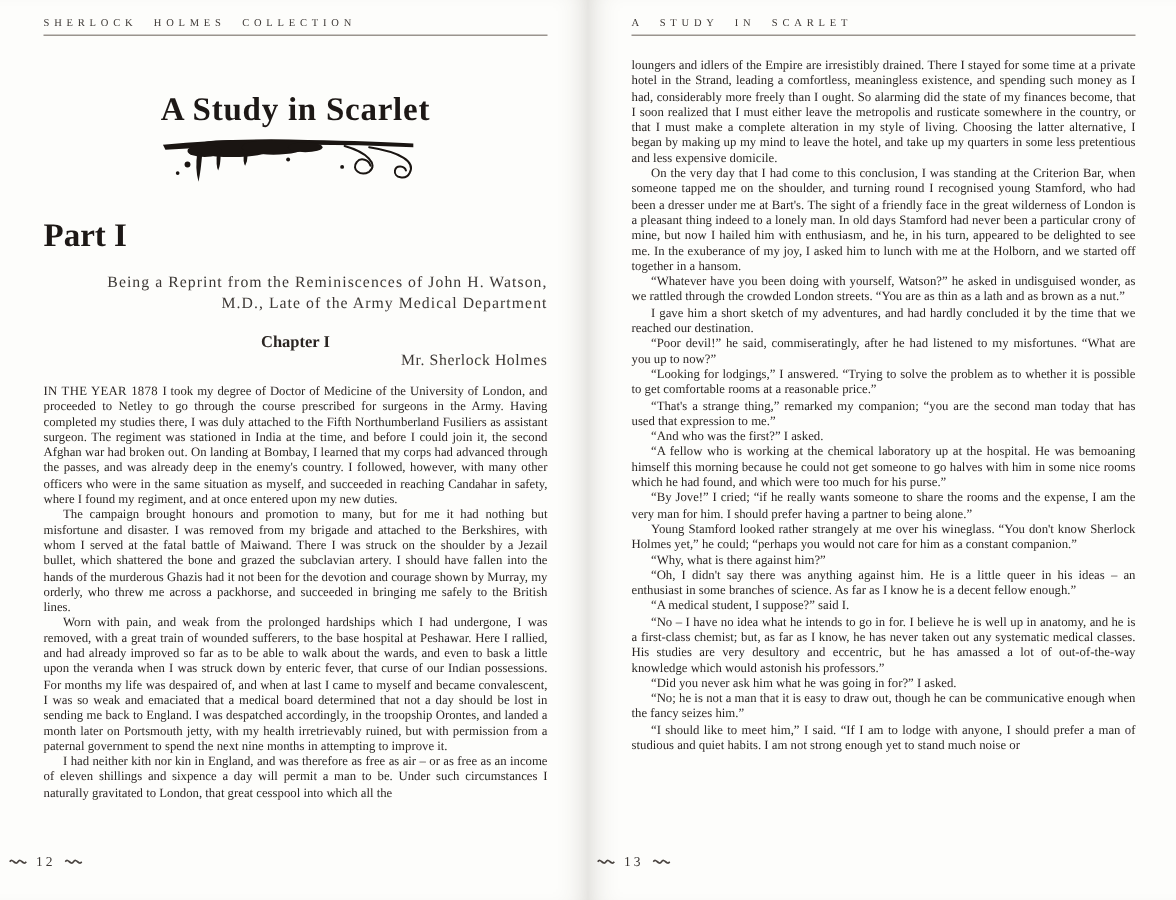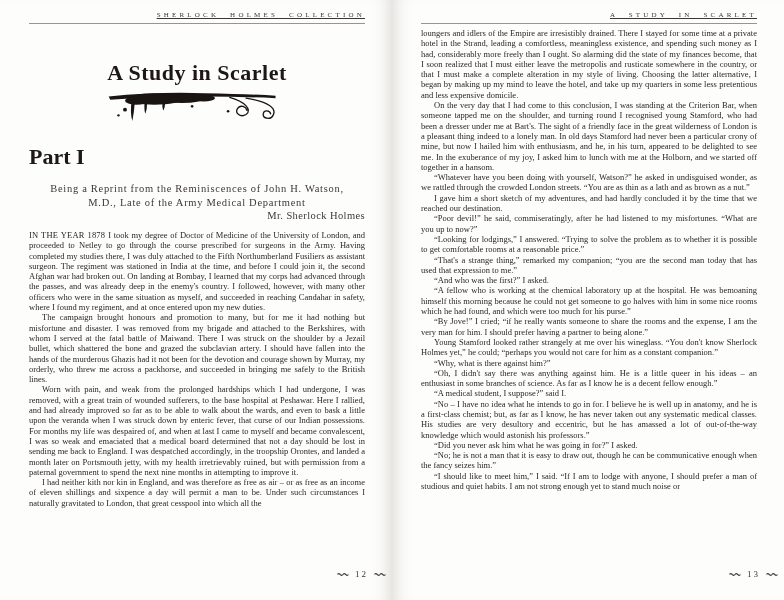--- a/index.html
+++ b/index.html
@@ -18,28 +18,27 @@
   .page {
     position: relative;
     width: 392px; height: 600px;
     box-sizing: border-box;
     padding: 7px 27px 0 29px;
   }
   .page.left  { box-shadow: inset -16px 0 20px -17px rgba(60,50,40,0.25); }
   .page.right { box-shadow: inset 16px 0 20px -17px rgba(60,50,40,0.25); }
 
   .running-head {
-    text-align: right;
+    text-align: left;
     font-size: 7px;
     letter-spacing: 3.2px;
     word-spacing: 6px;
     color: #3c3734;
     text-transform: uppercase;
     padding-top: 4px;
-    text-decoration: underline;
   }
   .head-rule {
     border: none;
     border-top: 1px solid #9a948e;
     margin: 4px 0 0 0;
   }
 
   .book-title {
     margin-top: 36px;
     text-align: center;
@@ -54,21 +53,21 @@
     height: 42px;
   }
   .part-title {
     margin-top: 14px;
     font-size: 22px;
     font-weight: bold;
     color: #1d1816;
   }
   .part-subtitle {
     margin-top: 12px;
-    text-align: center;
+    text-align: right;
     font-size: 10.5px;
     line-height: 13.5px;
     letter-spacing: 0.7px;
     color: #3d3835;
   }
   .chapter-title {
     margin-top: 13px;
     text-align: center;
     font-size: 11px;
     font-weight: bold;
@@ -76,36 +75,36 @@
   }
   .chapter-subtitle {
     text-align: right;
     font-size: 10.5px;
     letter-spacing: 0.4px;
     color: #3d3835;
     margin-top: 1px;
   }
 
   .body-text { margin-top: 9px; }
-  .page.right .body-text { margin-top: 4px; }
+  .page.right .body-text { margin-top: 14px; }
 
   .para {
     margin: 0;
     text-align: justify;
     font-size: 8.5px;
     line-height: 10.3px;
     color: #2b2624;
   }
   .para.indent { text-indent: 13px; }
   .lead { font-weight: normal; letter-spacing: 0.2px; margin-right: 3px; }
 
   .page-footer {
     position: absolute;
     left: 0; right: 0; bottom: 21px;
-    text-align: right;
+    text-align: left;
     font-size: 9px;
     letter-spacing: 2px;
     color: #3c3734;
   }
   .page-footer .orn { vertical-align: middle; margin: 0 6px; }
   .page-number { display: inline-block; vertical-align: middle; }
 </style>
 </head>
 <body>
 
@@ -140,20 +139,21 @@
       </svg>
     </div>
 
     <div class="part-title">Part I</div>
 
     <div class="part-subtitle">
       <div>Being a Reprint from the Reminiscences of John H. Watson,</div>
       <div>M.D., Late of the Army Medical Department</div>
     </div>
 
+    <div class="chapter-title">Chapter I</div>
     <div class="chapter-subtitle">Mr. Sherlock Holmes</div>
 
     <div class="body-text">
       <p class="para"><span class="lead">IN THE YEAR 1878</span><span>I took my degree of Doctor of Medicine of the University of London, and proceeded to Netley to go through the course prescribed for surgeons in the Army. Having completed my studies there, I was duly attached to the Fifth Northumberland Fusiliers as assistant surgeon. The regiment was stationed in India at the time, and before I could join it, the second Afghan war had broken out. On landing at Bombay, I learned that my corps had advanced through the passes, and was already deep in the enemy's country. I followed, however, with many other officers who were in the same situation as myself, and succeeded in reaching Candahar in safety, where I found my regiment, and at once entered upon my new duties.</span></p>
       <p class="para indent">The campaign brought honours and promotion to many, but for me it had nothing but misfortune and disaster. I was removed from my brigade and attached to the Berkshires, with whom I served at the fatal battle of Maiwand. There I was struck on the shoulder by a Jezail bullet, which shattered the bone and grazed the subclavian artery. I should have fallen into the hands of the murderous Ghazis had it not been for the devotion and courage shown by Murray, my orderly, who threw me across a packhorse, and succeeded in bringing me safely to the British lines.</p>
       <p class="para indent">Worn with pain, and weak from the prolonged hardships which I had undergone, I was removed, with a great train of wounded sufferers, to the base hospital at Peshawar. Here I rallied, and had already improved so far as to be able to walk about the wards, and even to bask a little upon the veranda when I was struck down by enteric fever, that curse of our Indian possessions. For months my life was despaired of, and when at last I came to myself and became convalescent, I was so weak and emaciated that a medical board determined that not a day should be lost in sending me back to England. I was despatched accordingly, in the troopship Orontes, and landed a month later on Portsmouth jetty, with my health irretrievably ruined, but with permission from a paternal government to spend the next nine months in attempting to improve it.</p>
       <p class="para indent">I had neither kith nor kin in England, and was therefore as free as air – or as free as an income of eleven shillings and sixpence a day will permit a man to be. Under such circumstances I naturally gravitated to London, that great cesspool into which all the</p>
     </div>
 
     <div class="page-footer">

